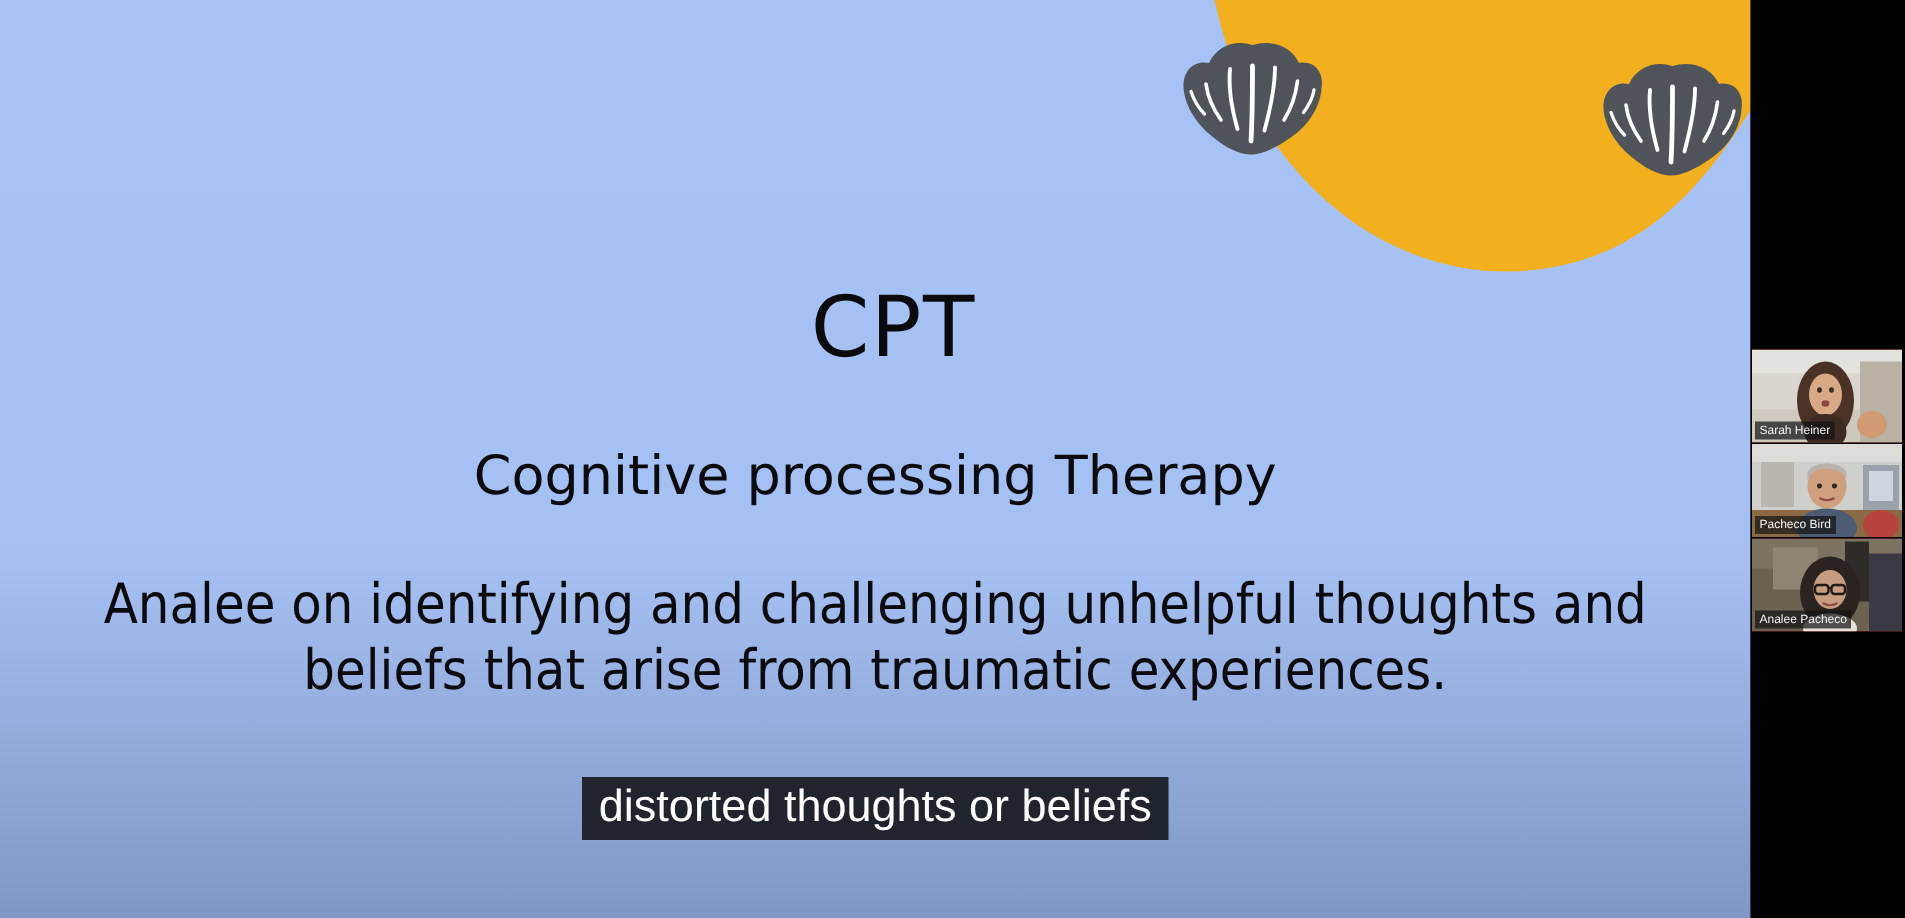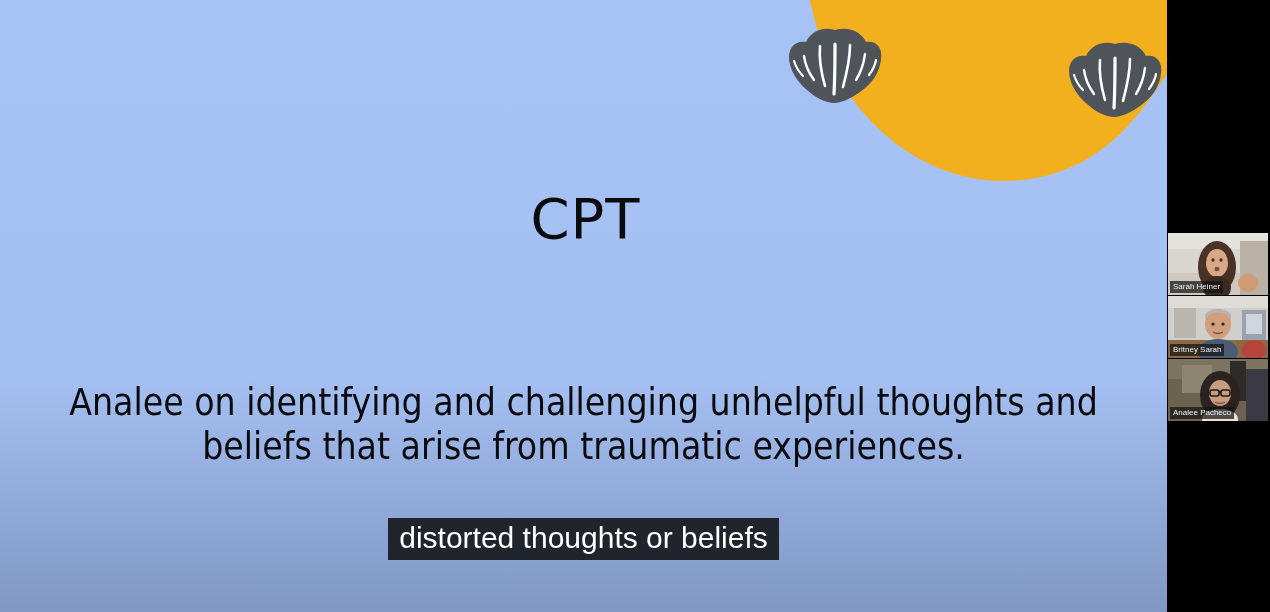--- a/index.html
+++ b/index.html
@@ -67,21 +67,21 @@
   
   #slide-text {
     position: absolute;
     left: 0;
     top: 0;
     width: 1167px;
     height: 612px;
   }
   .slide-title {
     position: absolute;
-    left: 2px;
+    left: 12px;
     top: 186px;
     width: 1167px;
     text-align: center;
     font-family: "DejaVu Sans", sans-serif;
     font-size: 56px;
     font-weight: 400;
     letter-spacing: 1px;
     color: #0b0b0d;
   }
   .slide-subtitle {
@@ -231,20 +231,21 @@
         <path d="M 34 22 C 33 33, 35 48, 39 62" stroke="#ffffff" stroke-width="2.6" stroke-linecap="round" fill="none"></path>
         <path d="M 79 30 C 78 38, 75 48, 70 56" stroke="#ffffff" stroke-width="2.4" stroke-linecap="round" fill="none"></path>
         <path d="M 18 32 C 19 40, 23 49, 28 56" stroke="#ffffff" stroke-width="2.4" stroke-linecap="round" fill="none"></path>
         <path d="M 8 37 C 10 43, 13 48, 17 52" stroke="#ffffff" stroke-width="2.2" stroke-linecap="round" fill="none"></path>
         <path d="M 90 36 C 89 42, 86 47, 83 51" stroke="#ffffff" stroke-width="2.2" stroke-linecap="round" fill="none"></path>
       </g>
     </svg>
 
     <div id="slide-text">
       <div class="slide-title">CPT</div>
+      <div class="slide-subtitle">Cognitive processing Therapy</div>
       <div class="slide-body">
         <div>Analee on identifying and challenging unhelpful thoughts and</div>
         <div>beliefs that arise from traumatic experiences.</div>
       </div>
     </div>
 
     <div id="caption-block">
       <div class="caption-row">
         <span class="caption-line">distorted thoughts or beliefs</span>
       </div>
@@ -280,21 +281,21 @@
         <rect x="74" y="14" width="24" height="30" fill="#9aa3ac"></rect>
         <rect x="78" y="18" width="16" height="20" fill="#cfd6dd"></rect>
         <ellipse cx="50" cy="28" rx="13" ry="15" fill="#cf9f7e"></ellipse>
         <path d="M 37 24 C 40 14, 60 14, 63 24 L 63 19 C 60 11, 40 11, 37 19 Z" fill="#b9b3ac"></path>
         <ellipse cx="45" cy="28" rx="1.7" ry="1.6" fill="#34281f"></ellipse>
         <ellipse cx="55" cy="28" rx="1.7" ry="1.6" fill="#34281f"></ellipse>
         <path d="M 45 36 Q 50 39 55 36" stroke="#8a4a42" stroke-width="1.4" fill="none"></path>
         <ellipse cx="50" cy="56" rx="20" ry="13" fill="#4a5b72"></ellipse>
         <ellipse cx="86" cy="54" rx="12" ry="10" fill="#b4443c"></ellipse>
       </svg>
-      <div class="tile-name">Britney Sarah</div>
+      <div class="tile-name">Pacheco Bird</div>
     </div>
 
     <div class="video-tile" id="tile-2">
       <svg class="tile-photo" viewBox="0 0 100 62" preserveAspectRatio="none">
         <rect x="0" y="0" width="100" height="62" fill="#6b6250"></rect>
         <rect x="0" y="0" width="100" height="20" fill="#7c7360"></rect>
         <rect x="14" y="6" width="30" height="28" fill="#8e8672"></rect>
         <rect x="62" y="2" width="16" height="40" fill="#2e2b28"></rect>
         <rect x="78" y="10" width="22" height="52" fill="#3b3a44"></rect>
         <ellipse cx="52" cy="36" rx="20" ry="24" fill="#2b2320"></ellipse>

